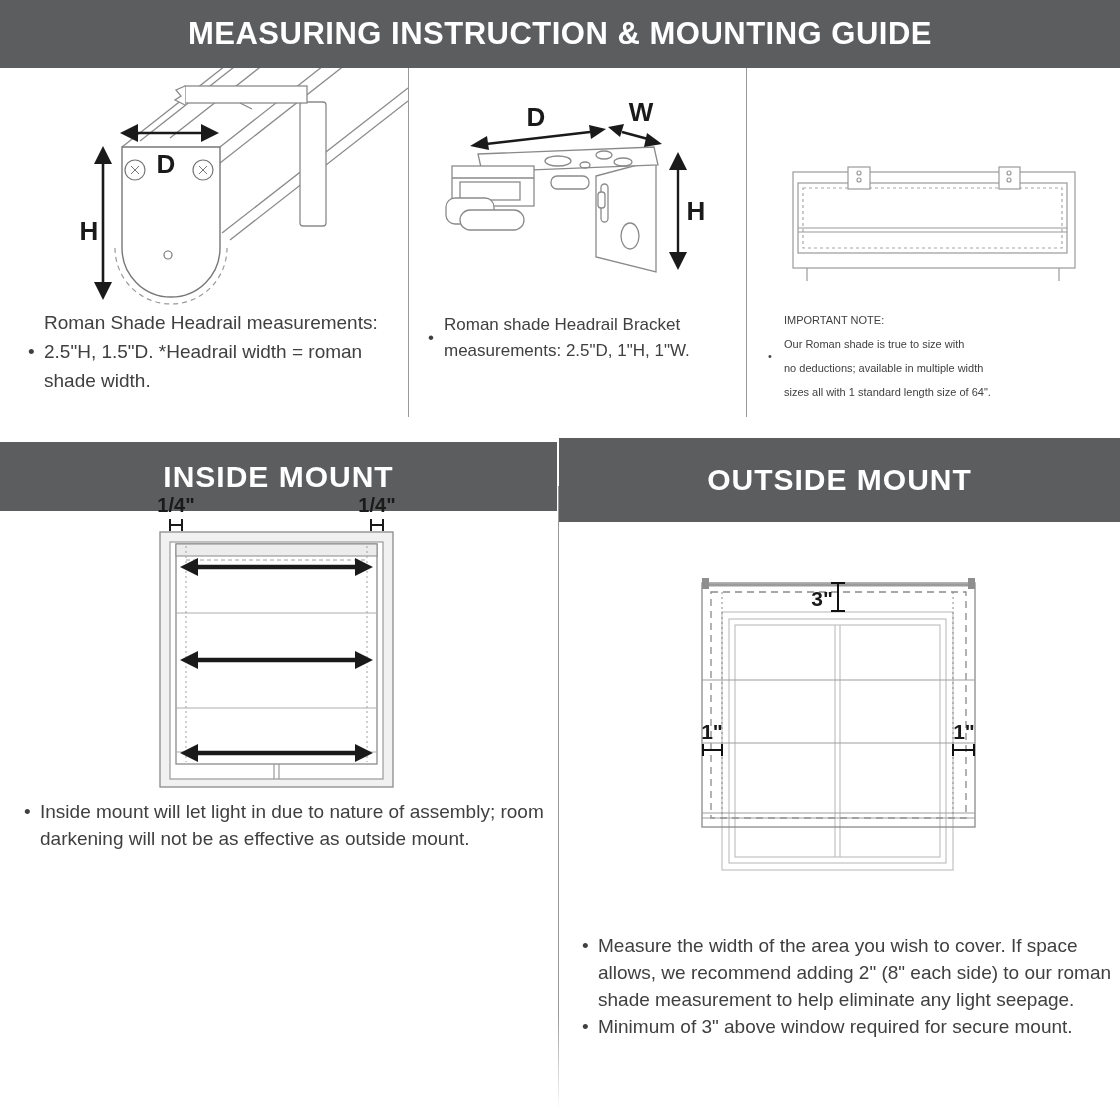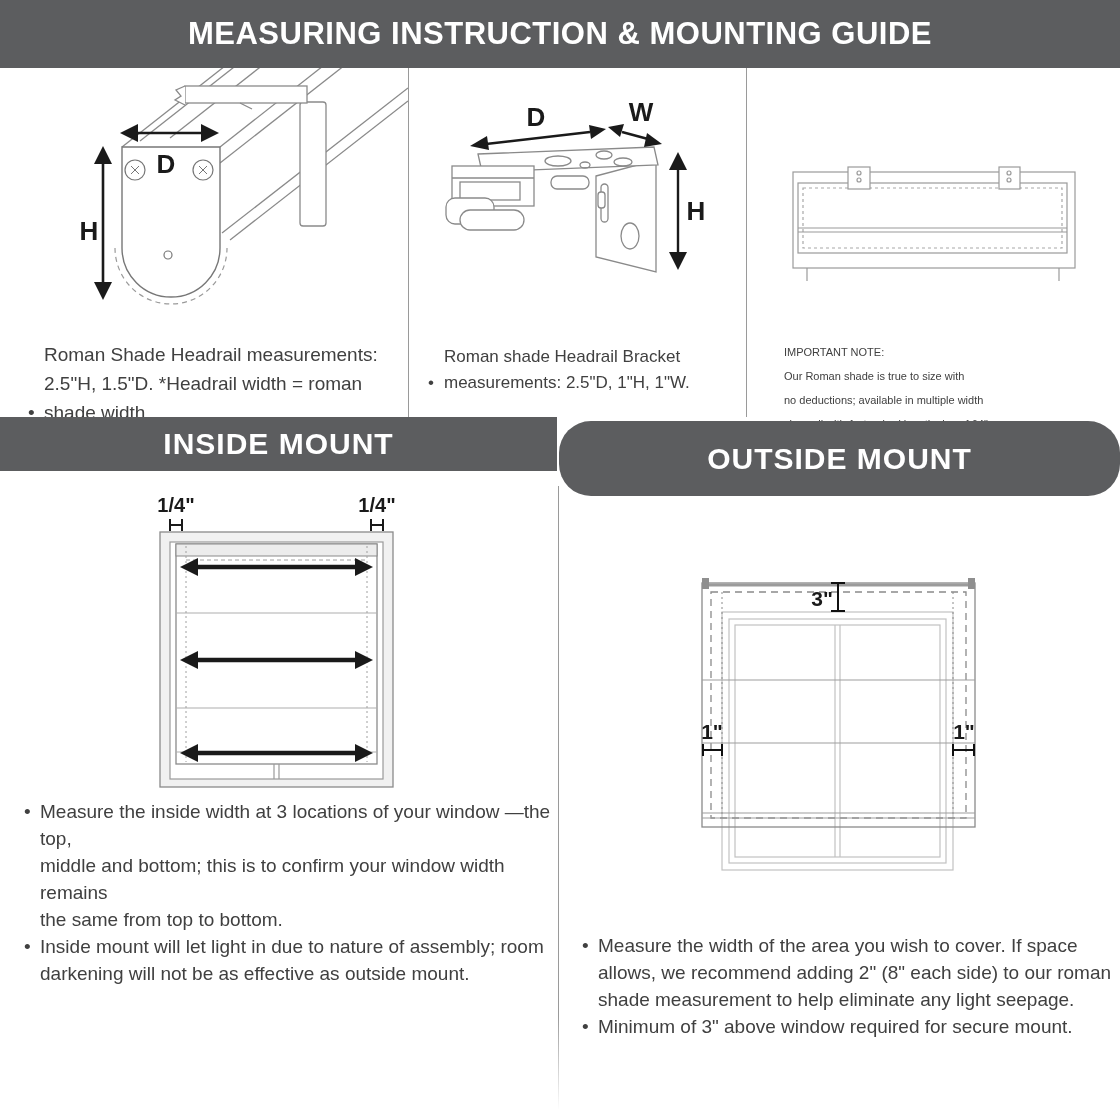--- a/index.html
+++ b/index.html
@@ -5,28 +5,28 @@
   html,body{margin:0;padding:0;background:#fff;}
   .canvas{
     position:relative;width:1120px;height:1120px;background:#ffffff;overflow:hidden;
     font-family:"Liberation Sans", sans-serif;color:#404040;
   }
   .banner{
     position:absolute;background:#5c5d5f;color:#ffffff;display:flex;
     align-items:center;justify-content:center;font-weight:bold;
   }
   .banner-top{top:0;left:0;width:1120px;height:68px;font-size:31px;letter-spacing:0.5px;}
-  .banner-inside{top:417px;left:0;width:557px;height:54px;font-size:30px;letter-spacing:1px;}
-  .banner-outside{top:421px;left:559px;width:561px;height:75px;font-size:30px;letter-spacing:1px;border-radius:32px;}
+  .banner-inside{top:442px;left:0;width:557px;height:69px;font-size:30px;letter-spacing:1px;}
+  .banner-outside{top:438px;left:559px;width:561px;height:84px;font-size:30px;letter-spacing:1px;}
   .vline{position:absolute;width:1px;background:#9a9a9a;}
   .v1{left:408px;top:68px;height:349px;}
   .v2{left:746px;top:68px;height:349px;}
   .vmid{left:558px;top:486px;height:624px;background:linear-gradient(#9a9a9a 85%,rgba(154,154,154,0));}
   .diagram{position:absolute;}
-  .pbullet{position:absolute;display:flex;align-items:flex-end;margin-top:32px;}
+  .pbullet{position:absolute;display:flex;align-items:center;}
   .pbullet .dot, .bullet .dot{flex:0 0 16px;}
   .pbullet .dot::before, .bullet .dot::before{content:"\2022";}
   .btext{white-space:pre-line;}
   .p1{left:28px;top:308px;width:372px;font-size:19px;line-height:29px;}
   .p2{left:428px;top:312px;width:312px;font-size:17px;line-height:26px;}
   .p3{left:768px;top:308px;width:352px;font-size:11px;line-height:24px;}
   .bullets{position:absolute;font-size:19px;line-height:27px;}
   .bullets-inside{left:24px;top:798px;width:540px;}
   .bullets-outside{left:582px;top:932px;width:540px;}
   .bullet{display:flex;align-items:flex-start;}
@@ -202,26 +202,20 @@
       <polygon points="40,263 58,254 58,272" stroke="none"></polygon>
         <polygon points="233,263 215,254 215,272" stroke="none"></polygon>
     </g>
     <text x="36" y="22" font-size="20" text-anchor="middle">1/4"</text>
     <text x="237" y="22" font-size="20" text-anchor="middle">1/4"</text>
   </svg>
 
   <div class="bullets bullets-inside">
     <div class="bullet">
       <span class="dot"></span>
-      <div class="btext">Measure the inside width at 3 locations of your window —the top,
-middle and bottom; this is to confirm your window width remains
-the same from top to bottom.</div>
-    </div>
-    <div class="bullet">
-      <span class="dot"></span>
       <div class="btext">Inside mount will let light in due to nature of assembly; room
 darkening will not be as effective as outside mount.</div>
     </div>
 
   </div>
 
   <svg class="diagram" style="left:690px;top:575px" width="300" height="310" viewBox="0 0 300 310">
     <g stroke="#c2c2c2" fill="none" stroke-width="1.2">
       <rect x="32" y="37" width="231" height="258"></rect>
       <rect x="39" y="44" width="217" height="244"></rect>

